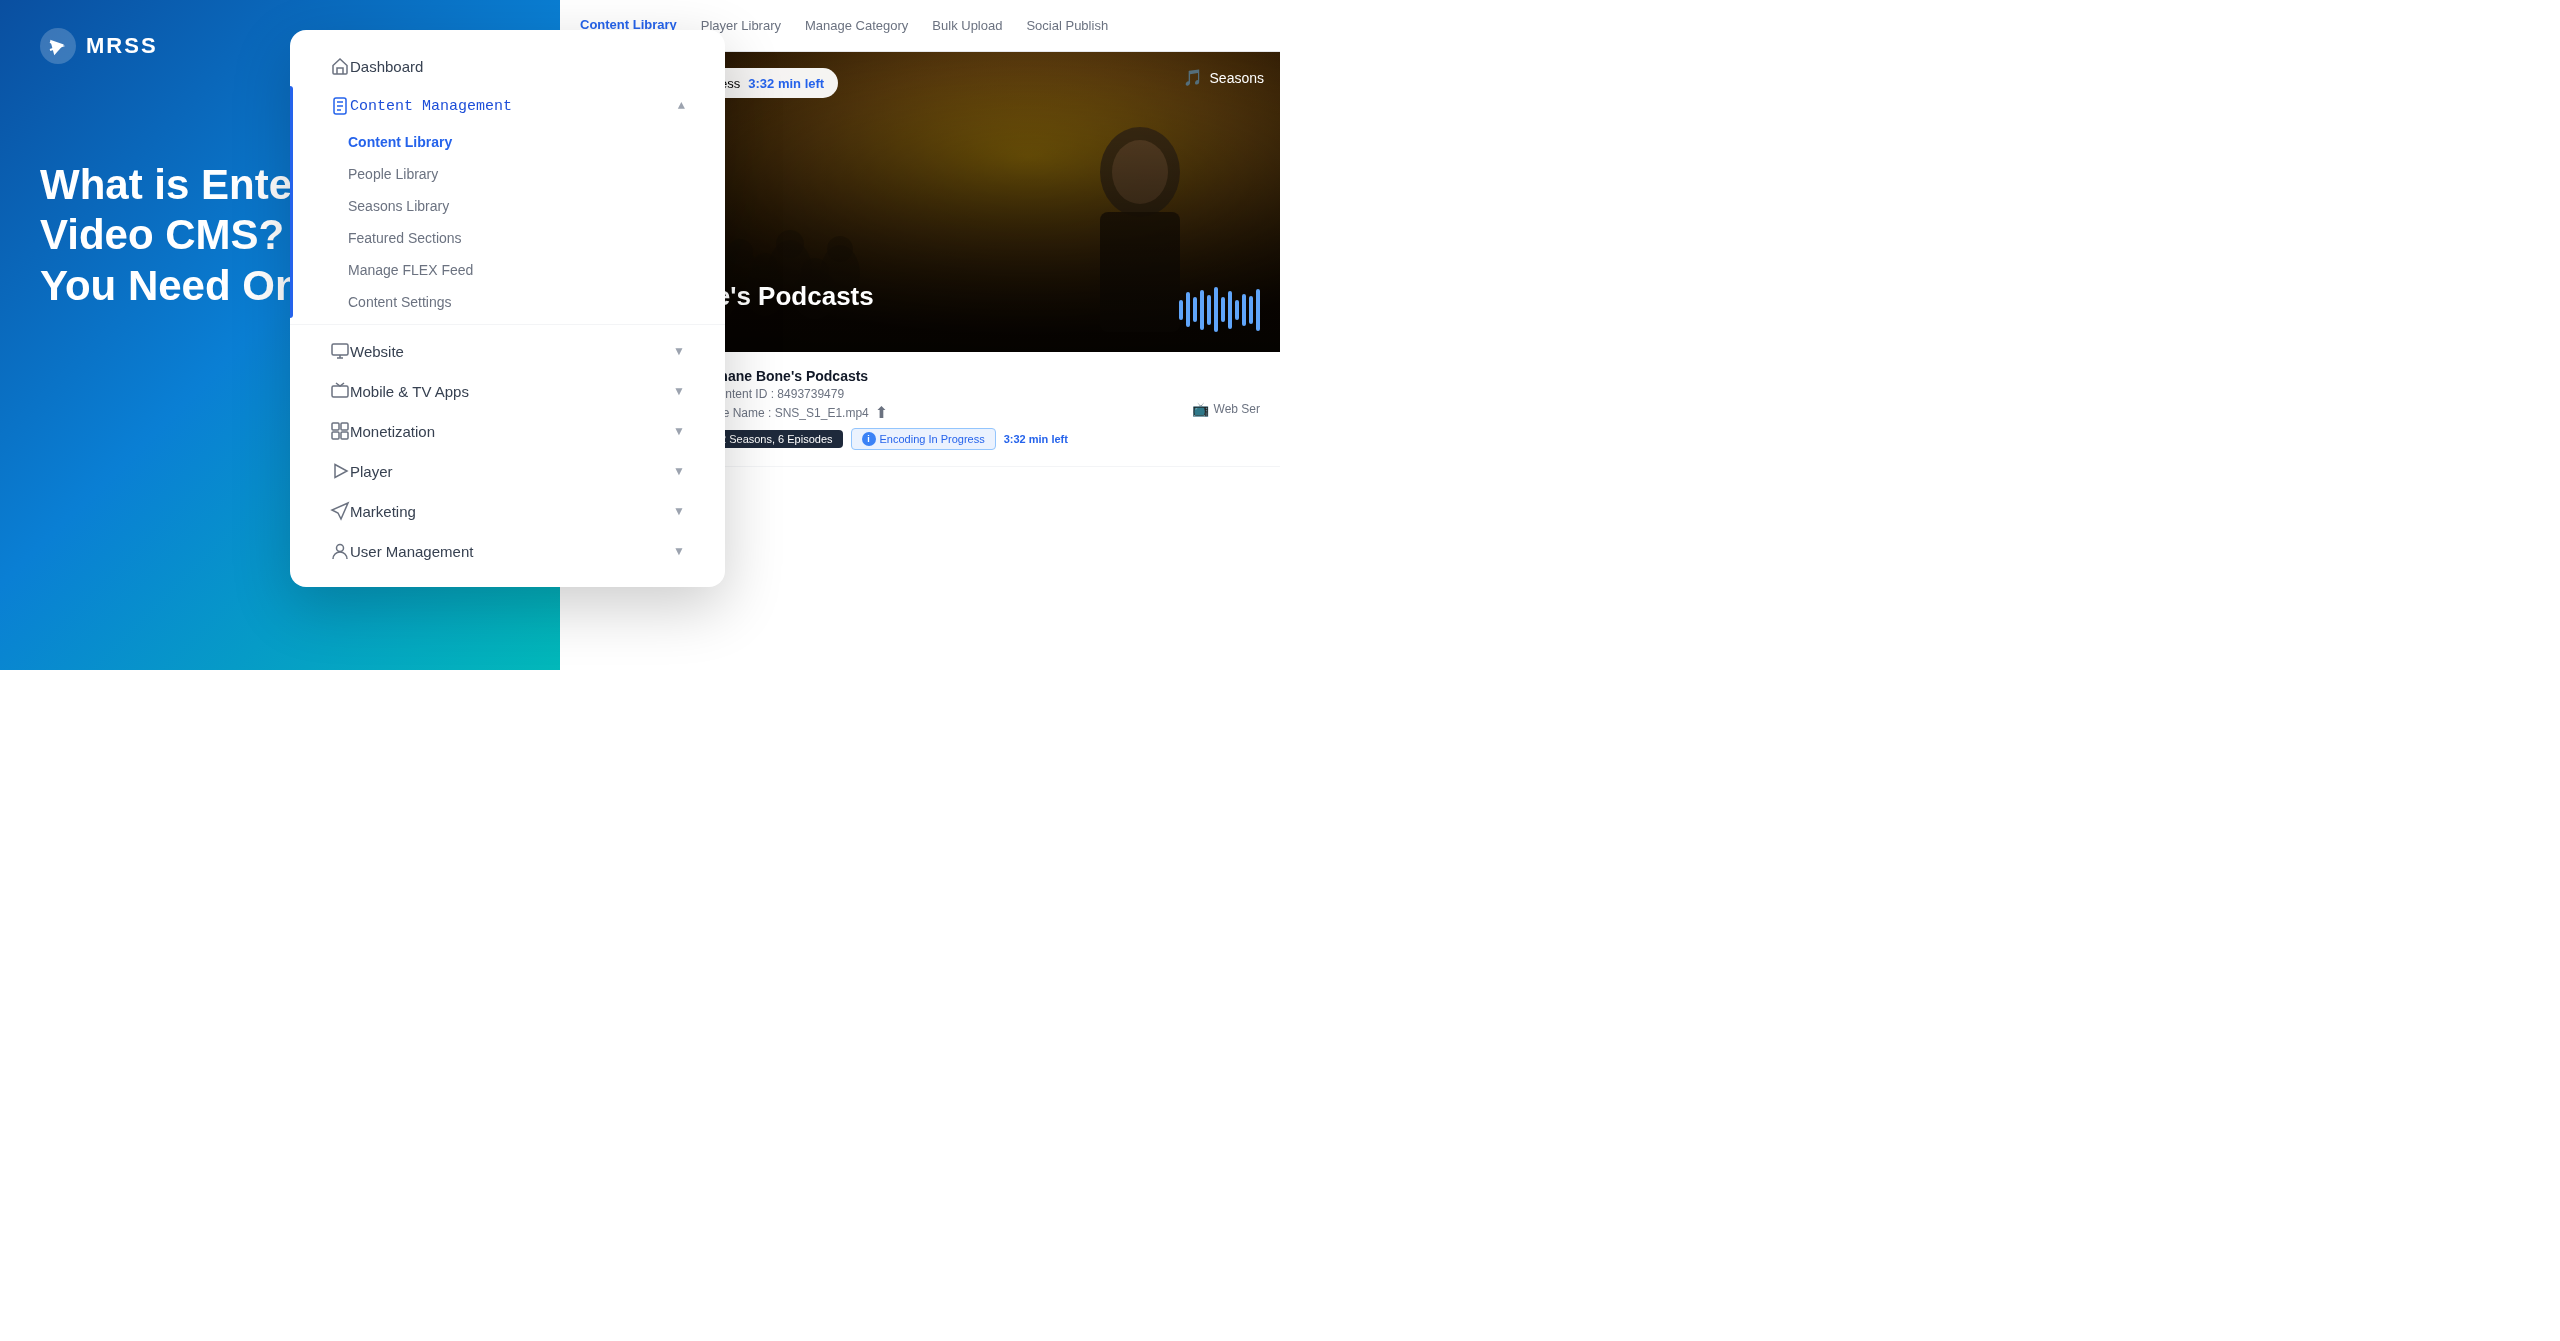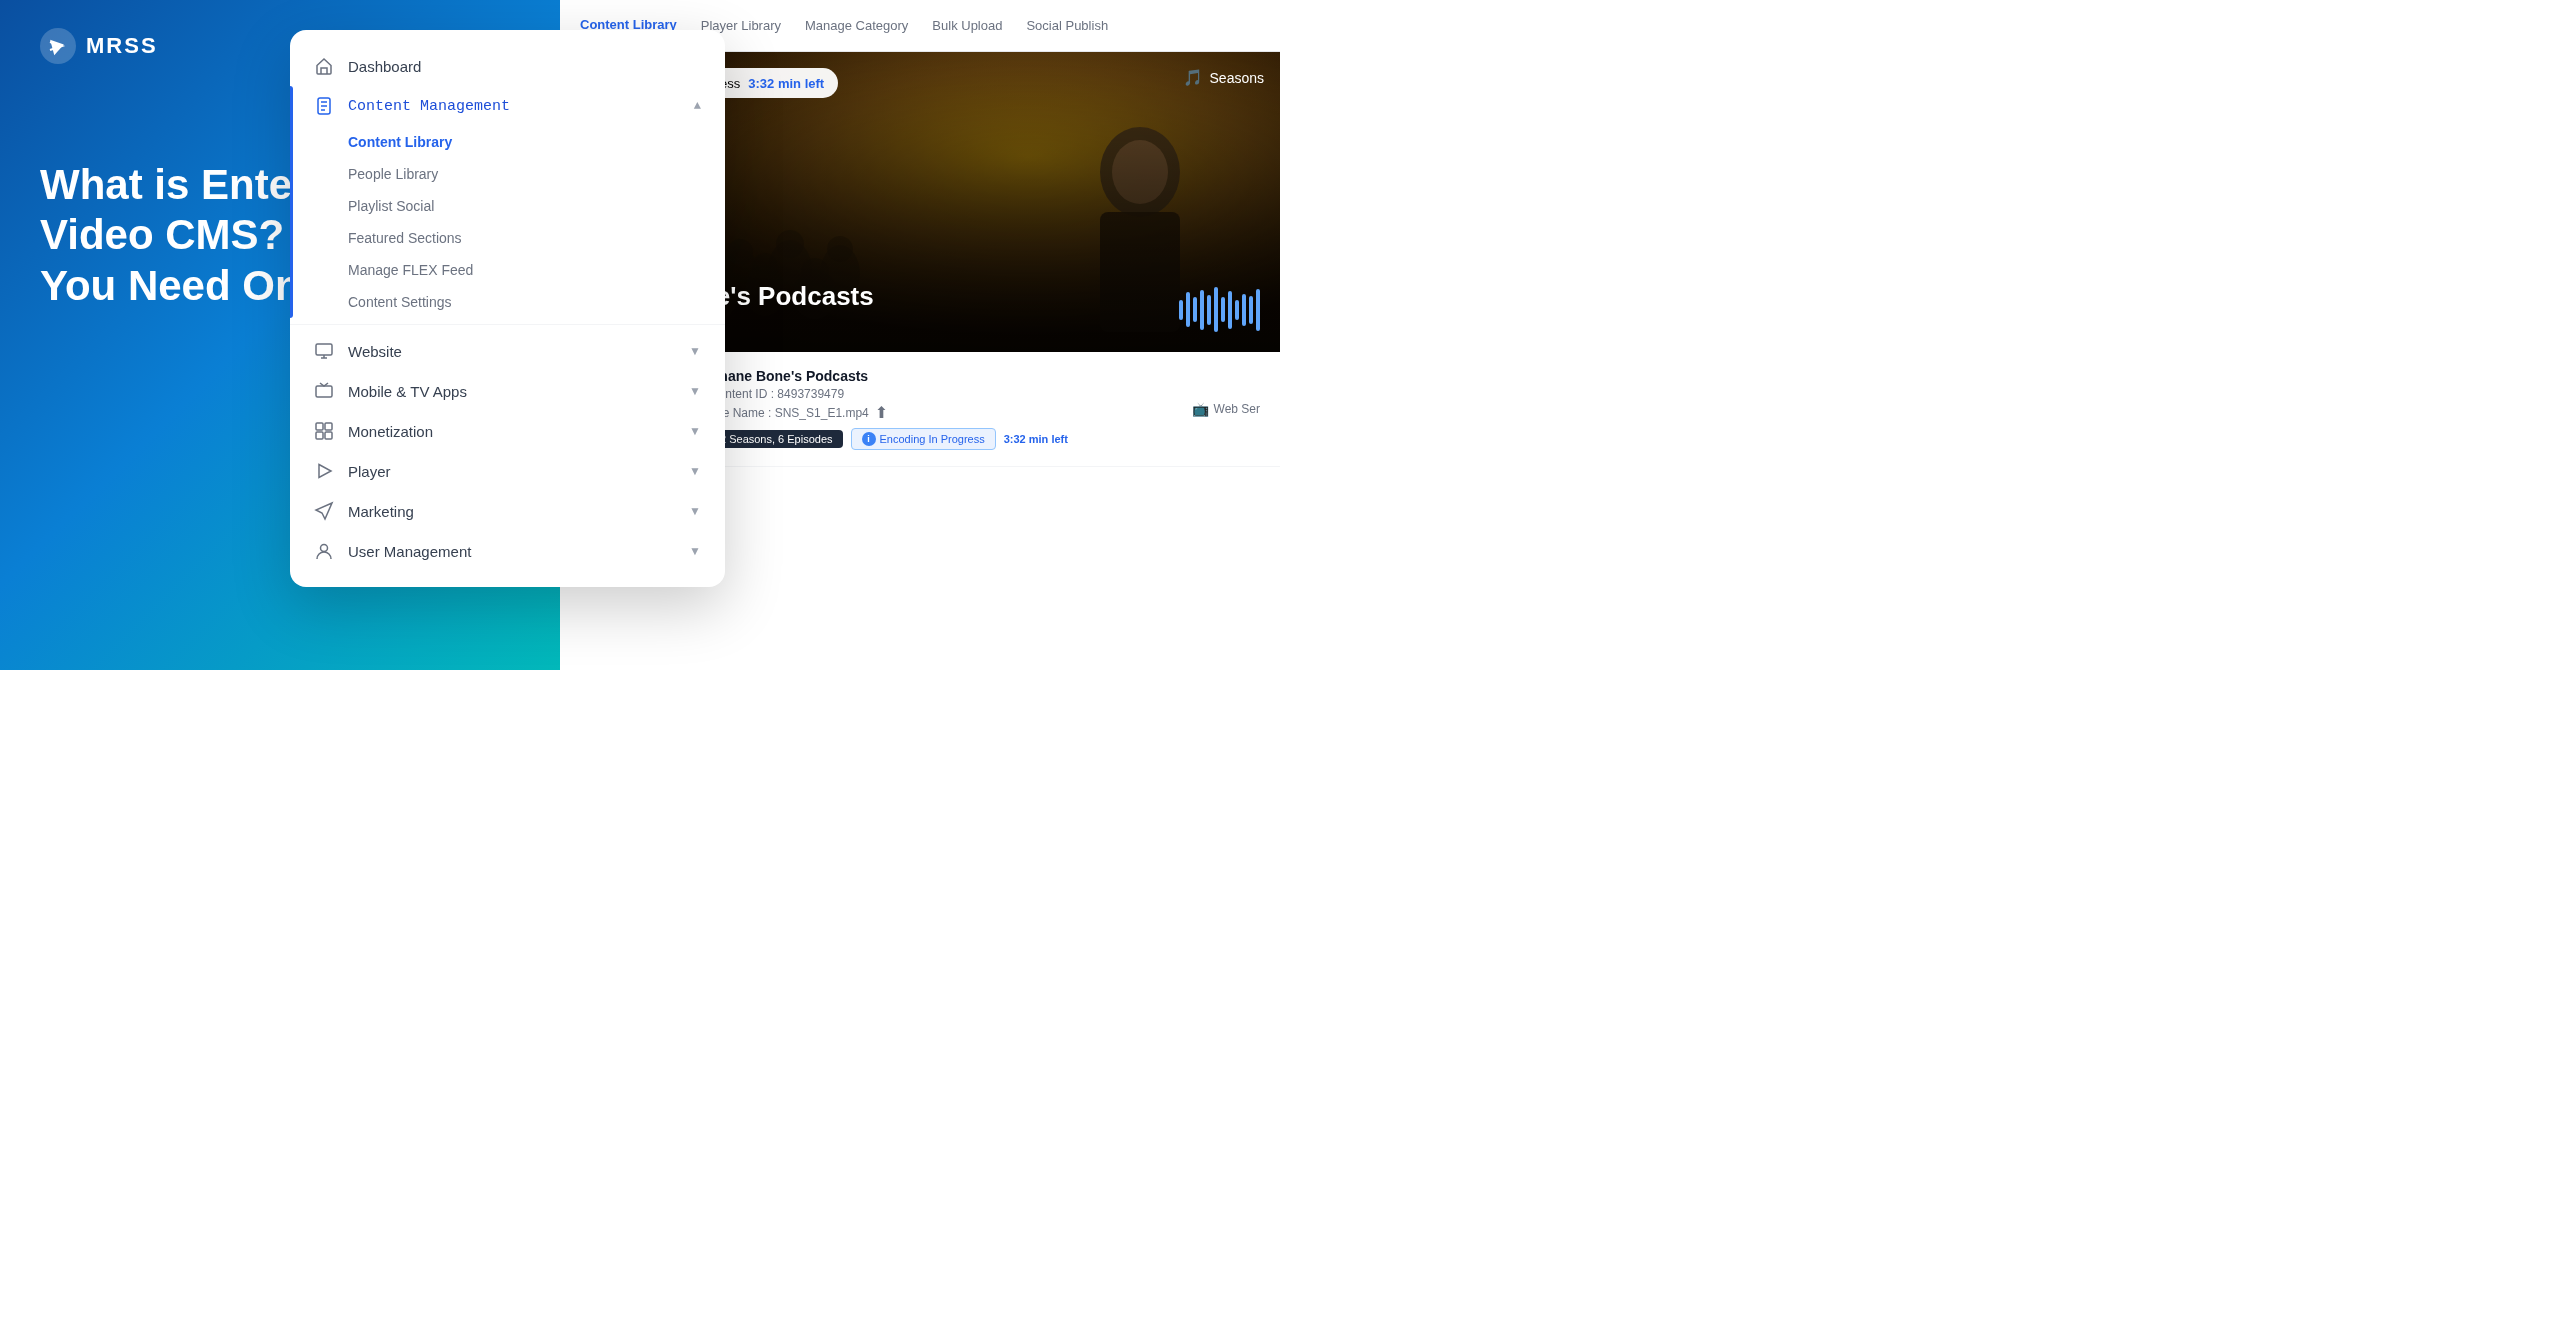--- a/index.html
+++ b/index.html
@@ -63,23 +63,22 @@
       background: white;
       border-radius: 16px;
       box-shadow: 0 20px 60px rgba(0,0,0,0.2);
       padding: 16px 0;
       z-index: 20;
     }
 
     .nav-item {
       display: flex;
       align-items: center;
-      padding: 10px 24px;
+      padding: 10px 40px;
       cursor: pointer;
-      gap: 14px;
       font-size: 15px;
       color: #374151;
       justify-content: flex-end;
     }
     .nav-item .nav-label { flex: 1; }
     .nav-item .nav-icon { width: 20px; height: 20px; color: #6b7280; flex-shrink: 0; }
     .nav-item .chevron { color: #9ca3af; font-size: 12px; }
 
     .nav-item.active-parent {
       color: #1d4ed8;
@@ -427,21 +426,21 @@
       <span class="chevron">▲</span>
     </div>
     <div class="sub-nav">
       <div class="sub-nav-item active">
         <span>Content Library</span>
       </div>
       <div class="sub-nav-item">
         <span>People Library</span>
       </div>
       <div class="sub-nav-item">
-        <span>Playlist Social</span>
+        <span>Seasons Library</span>
       </div>
       <div class="sub-nav-item">
         <span>Featured Sections</span>
       </div>
       <div class="sub-nav-item">
         <span>Manage FLEX Feed</span>
       </div>
       <div class="sub-nav-item">
         <span>Content Settings</span>
       </div>

